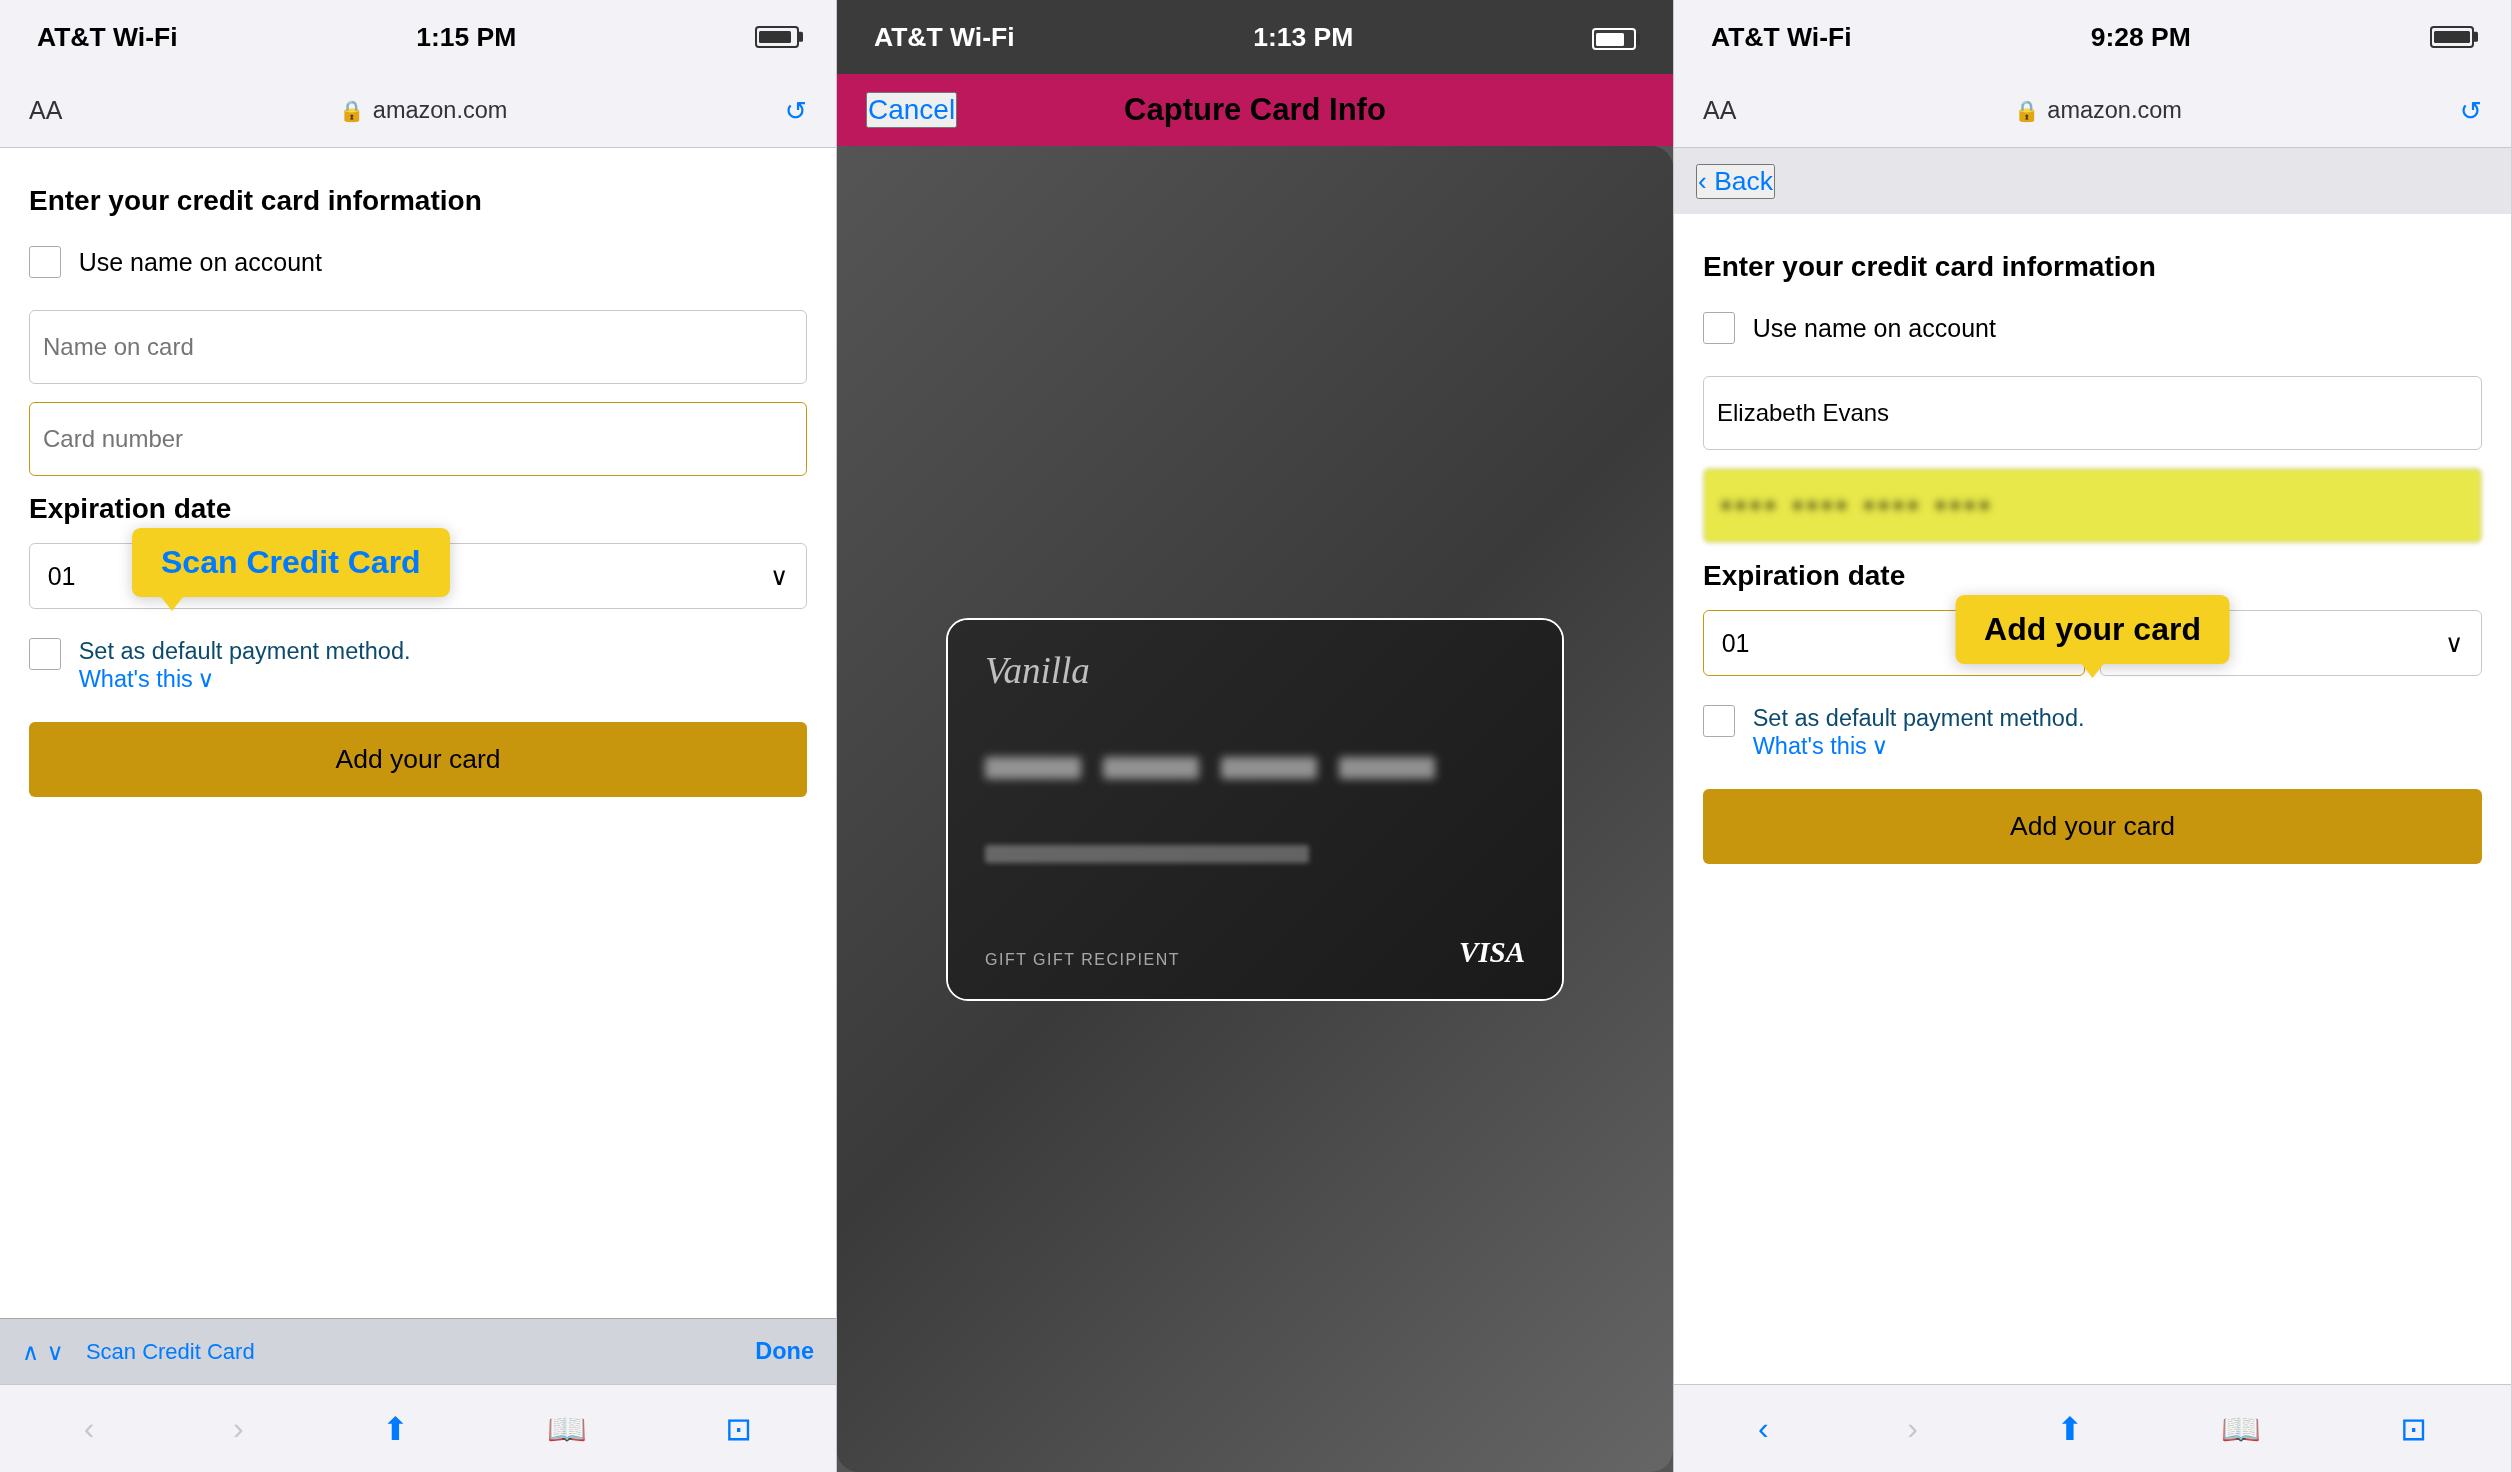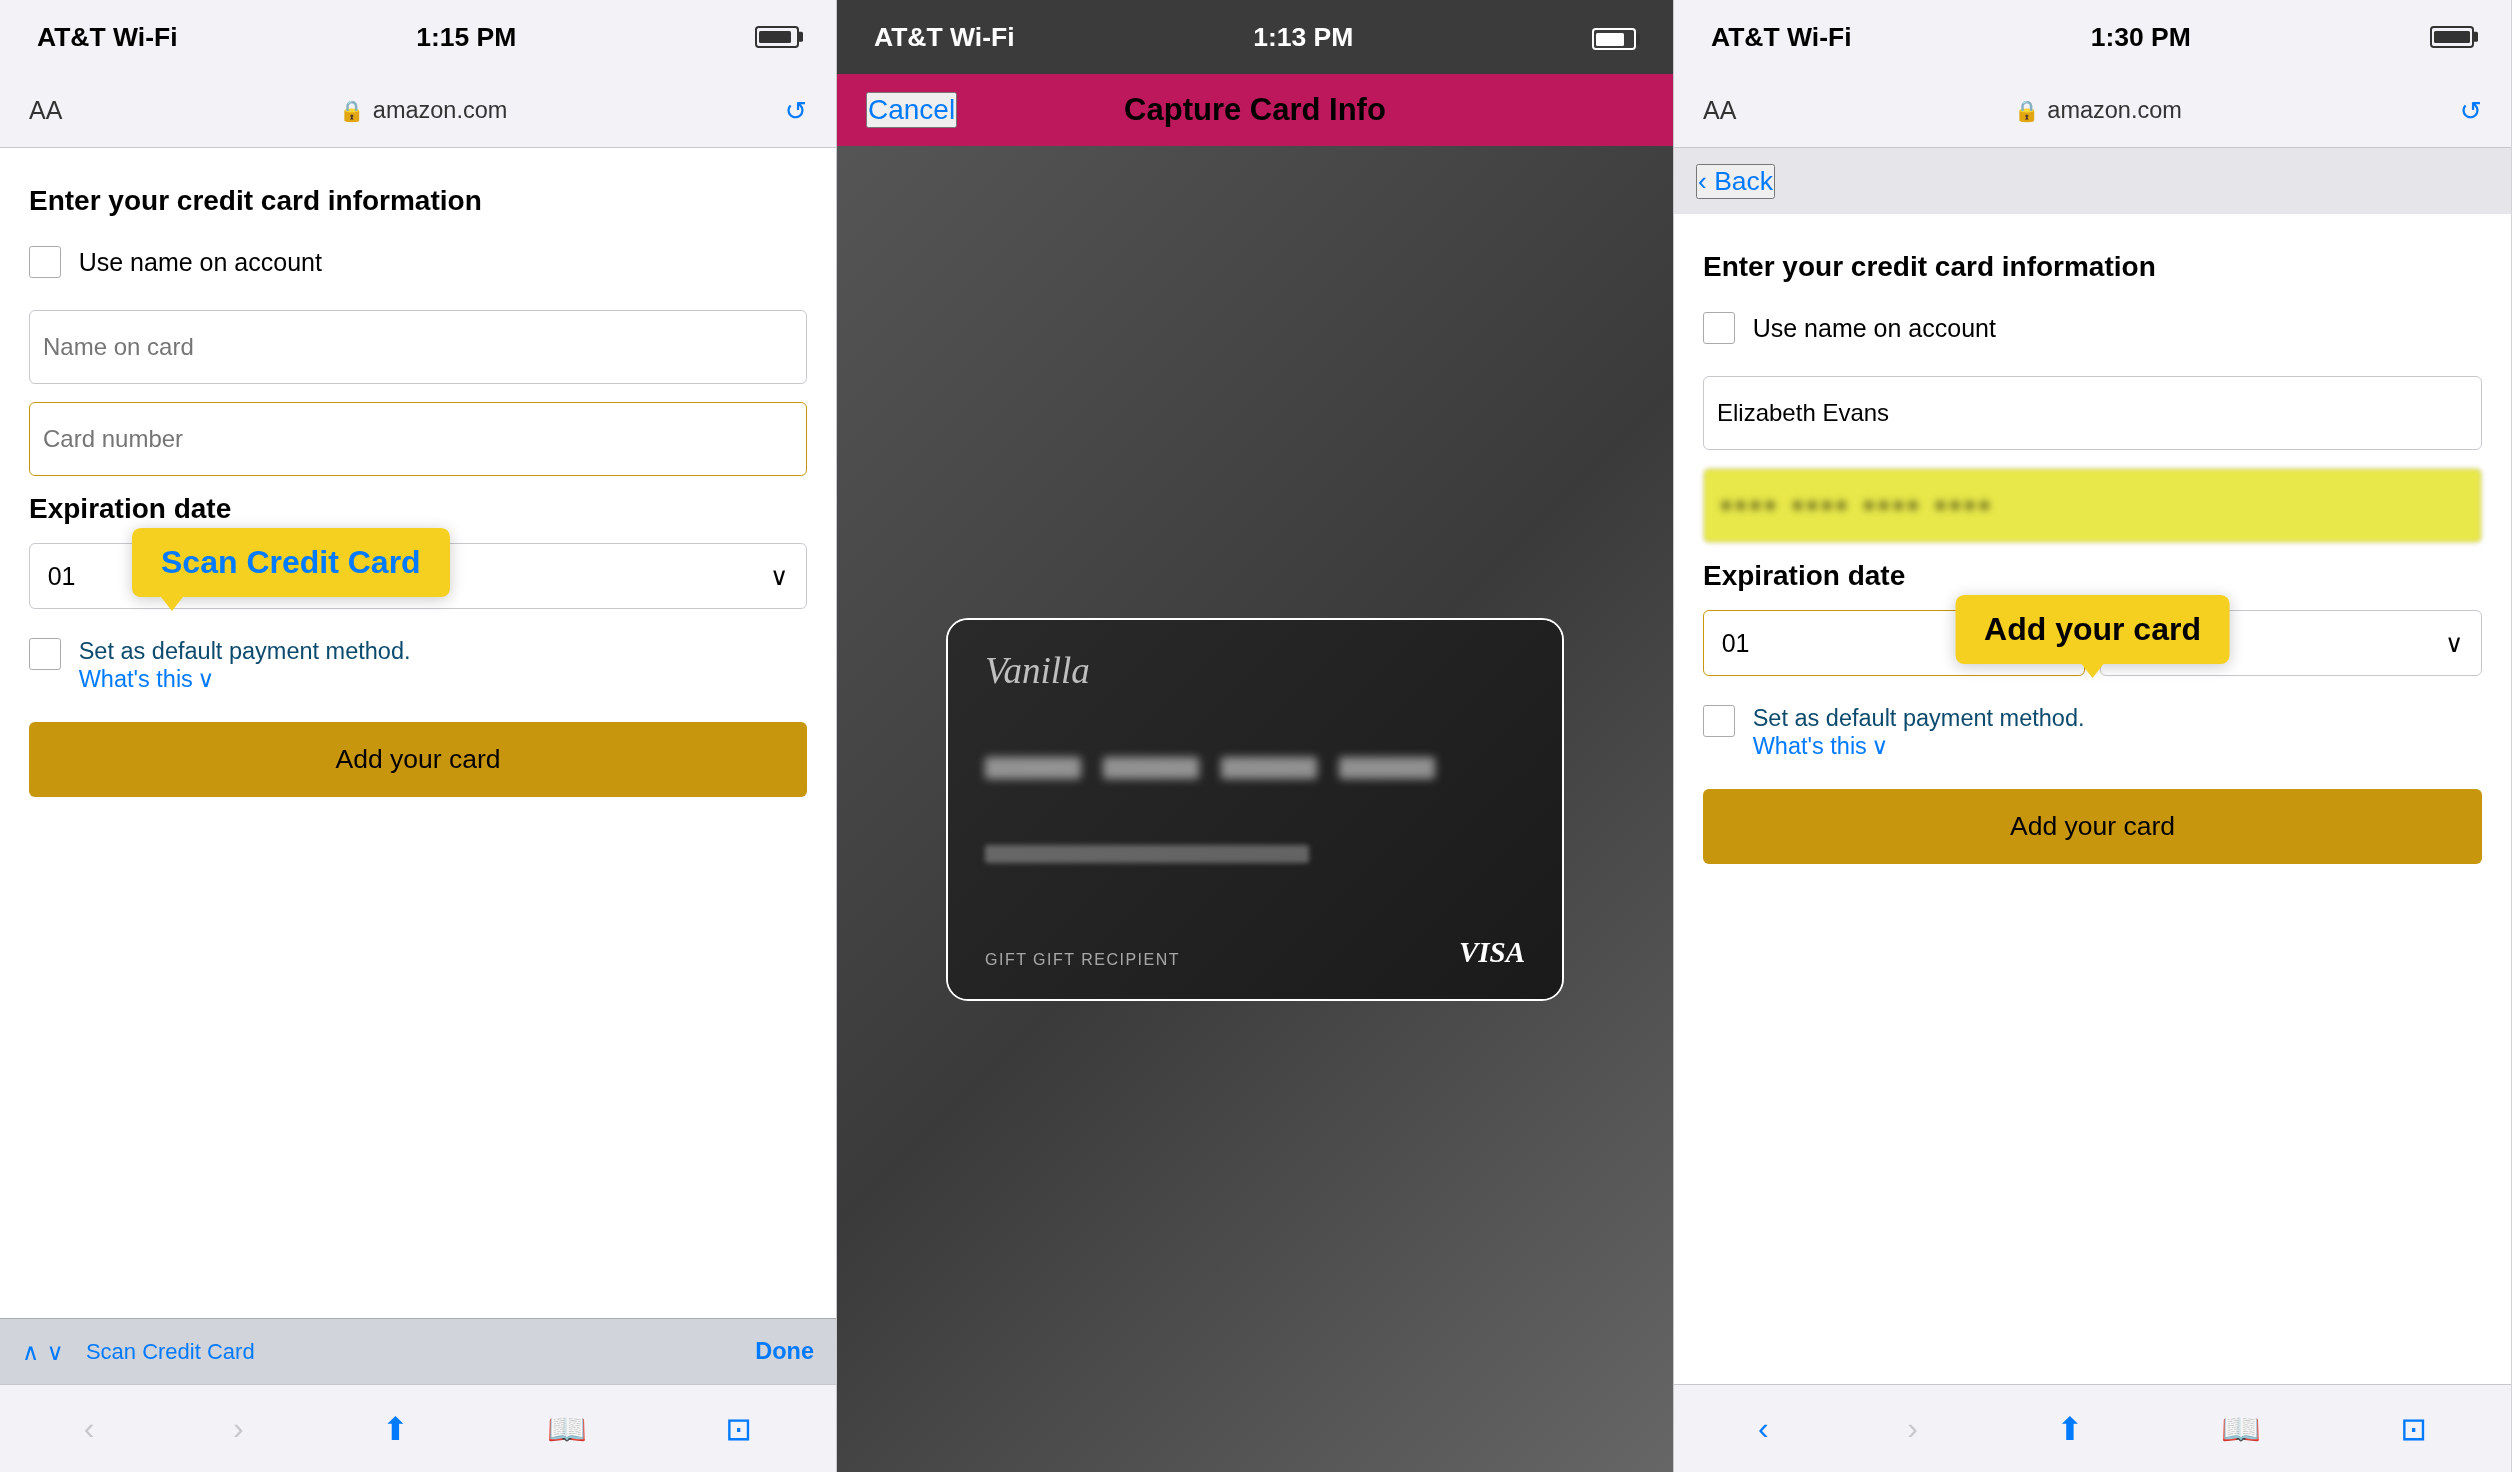--- a/index.html
+++ b/index.html
@@ -316,20 +316,21 @@
     }
 
     .camera-viewfinder {
       flex: 1;
       background: #444;
       position: relative;
       display: flex;
       align-items: center;
       justify-content: center;
       overflow: hidden;
+      border-radius: 22px;
     }
     .camera-bg {
       position: absolute;
       inset: 0;
       background: linear-gradient(135deg, #555 0%, #3a3a3a 50%, #666 100%);
     }
     .card-frame {
       position: relative;
       width: 618px;
       height: 383px;
@@ -612,21 +613,21 @@
         </div>
       </div>
     </div>
   </div>
 </div>
 
 <div class="phone-right">
 
   <div class="status-bar">
     <span class="status-left">AT&amp;T Wi-Fi</span>
-    <span class="status-center">1:30 PM</span>
+    <span class="status-center">9:28 PM</span>
     <span class="status-right">
       <div class="battery-icon">
         <div class="battery-fill" style="width:90%;"></div>
       </div>
     </span>
   </div>
 
   <div class="nav-bar">
     <span class="nav-aa">AA</span>
     <span class="nav-url">

